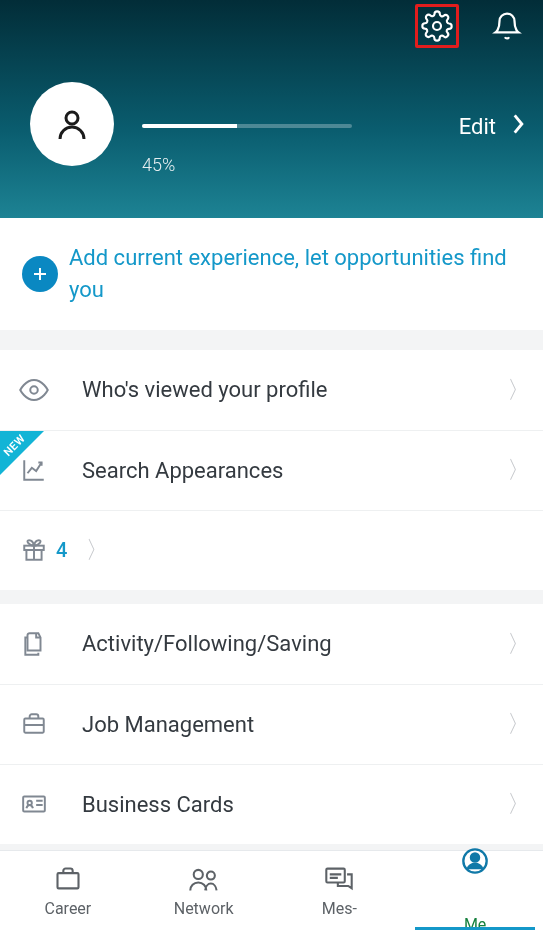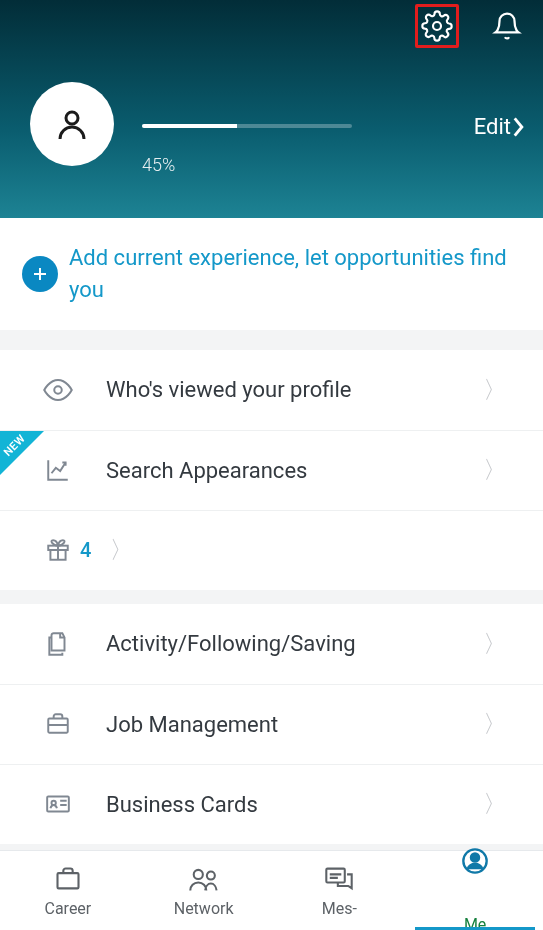--- a/index.html
+++ b/index.html
@@ -69,22 +69,22 @@
     margin-top: 26px;
     font-size: 18px;
     color: #e6eef0;
     font-weight: 300;
   }
   .edit {
     position: absolute;
     right: 18px;
     top: 114px;
     display: flex;
-    align-items: center;
-    gap: 2px;
+    align-items: flex-start;
+    gap: 17px;
     font-size: 22px;
     color: #fff;
   }
   .section {
     background: #fff;
     margin-bottom: 12px;
   }
   .add-exp {
     background: #fff;
     padding: 24px 22px;
@@ -107,21 +107,21 @@
   .add-exp-text {
     color: #1498c9;
     font-size: 22px;
     line-height: 1.45;
     font-weight: 400;
   }
   .list-item {
     background: #fff;
     display: flex;
     align-items: center;
-    padding: 0 36px;
+    padding: 0 12px;
     height: 80px;
     border-top: 1px solid #eef0f1;
     position: relative;
   }
   .list-item:first-child { border-top: none; }
   .list-icon {
     width: 44px;
     display: flex;
     justify-content: center;
     color: #808892;

